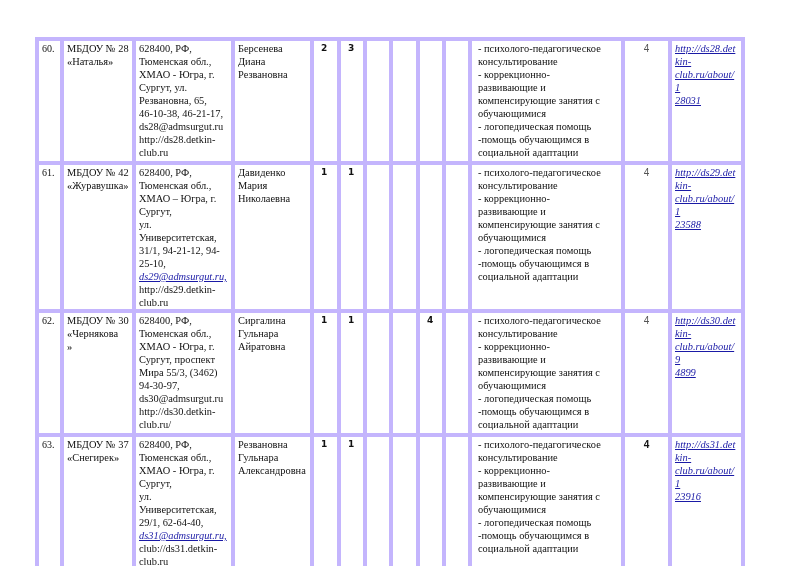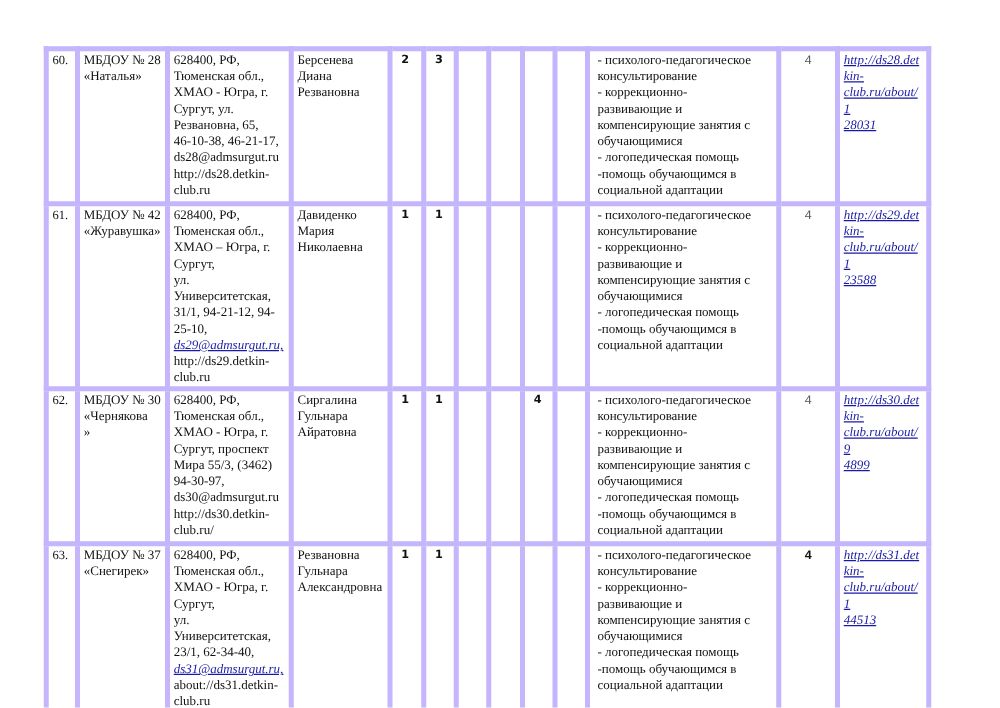--- a/index.html
+++ b/index.html
@@ -177,23 +177,23 @@
           <span class="line">МБДОУ № 37</span>
           <span class="line">«Снегирек»</span>
         </td>
         <td class="center">
           <span class="line">628400, РФ,</span>
           <span class="line">Тюменская обл.,</span>
           <span class="line">ХМАО - Югра, г.</span>
           <span class="line">Сургут,</span>
           <span class="line">ул.</span>
           <span class="line">Университетская,</span>
-          <span class="line">23/1, 62-34-40,</span>
+          <span class="line">29/1, 62-64-40,</span>
           <a href="#" class="line">ds31@admsurgut.ru,</a>
-          <span class="line">about://ds31.detkin-</span>
+          <span class="line">club://ds31.detkin-</span>
           <span class="line">club.ru</span>
         </td>
         <td class="center">
           <span class="line">Резвановна</span>
           <span class="line">Гульнара</span>
           <span class="line">Александровна</span>
         </td>
         <td class="small">1</td>
         <td class="small">1</td>
         <td class="small"></td>
@@ -205,16 +205,16 @@
           <span class="line">консультирование</span>
           <span class="line"> - коррекционно-</span>
           <span class="line">развивающие и</span>
           <span class="line">компенсирующие занятия с</span>
           <span class="line">обучающимися</span>
           <span class="line">- логопедическая помощь</span>
           <span class="line">-помощь обучающимся в</span>
           <span class="line">социальной адаптации</span>
         </td>
         <td class="cnt bold">4</td>
-        <td class="center"><a href="#"><span class="line">http://ds31.det</span><span class="line">kin-</span><span class="line">club.ru/about/1</span><span class="line">44513</span></a></td>
+        <td class="center"><a href="#"><span class="line">http://ds31.det</span><span class="line">kin-</span><span class="line">club.ru/about/1</span><span class="line">23916</span></a></td>
       </tr>
     </tbody>
 </table>
 
 </body></html>

